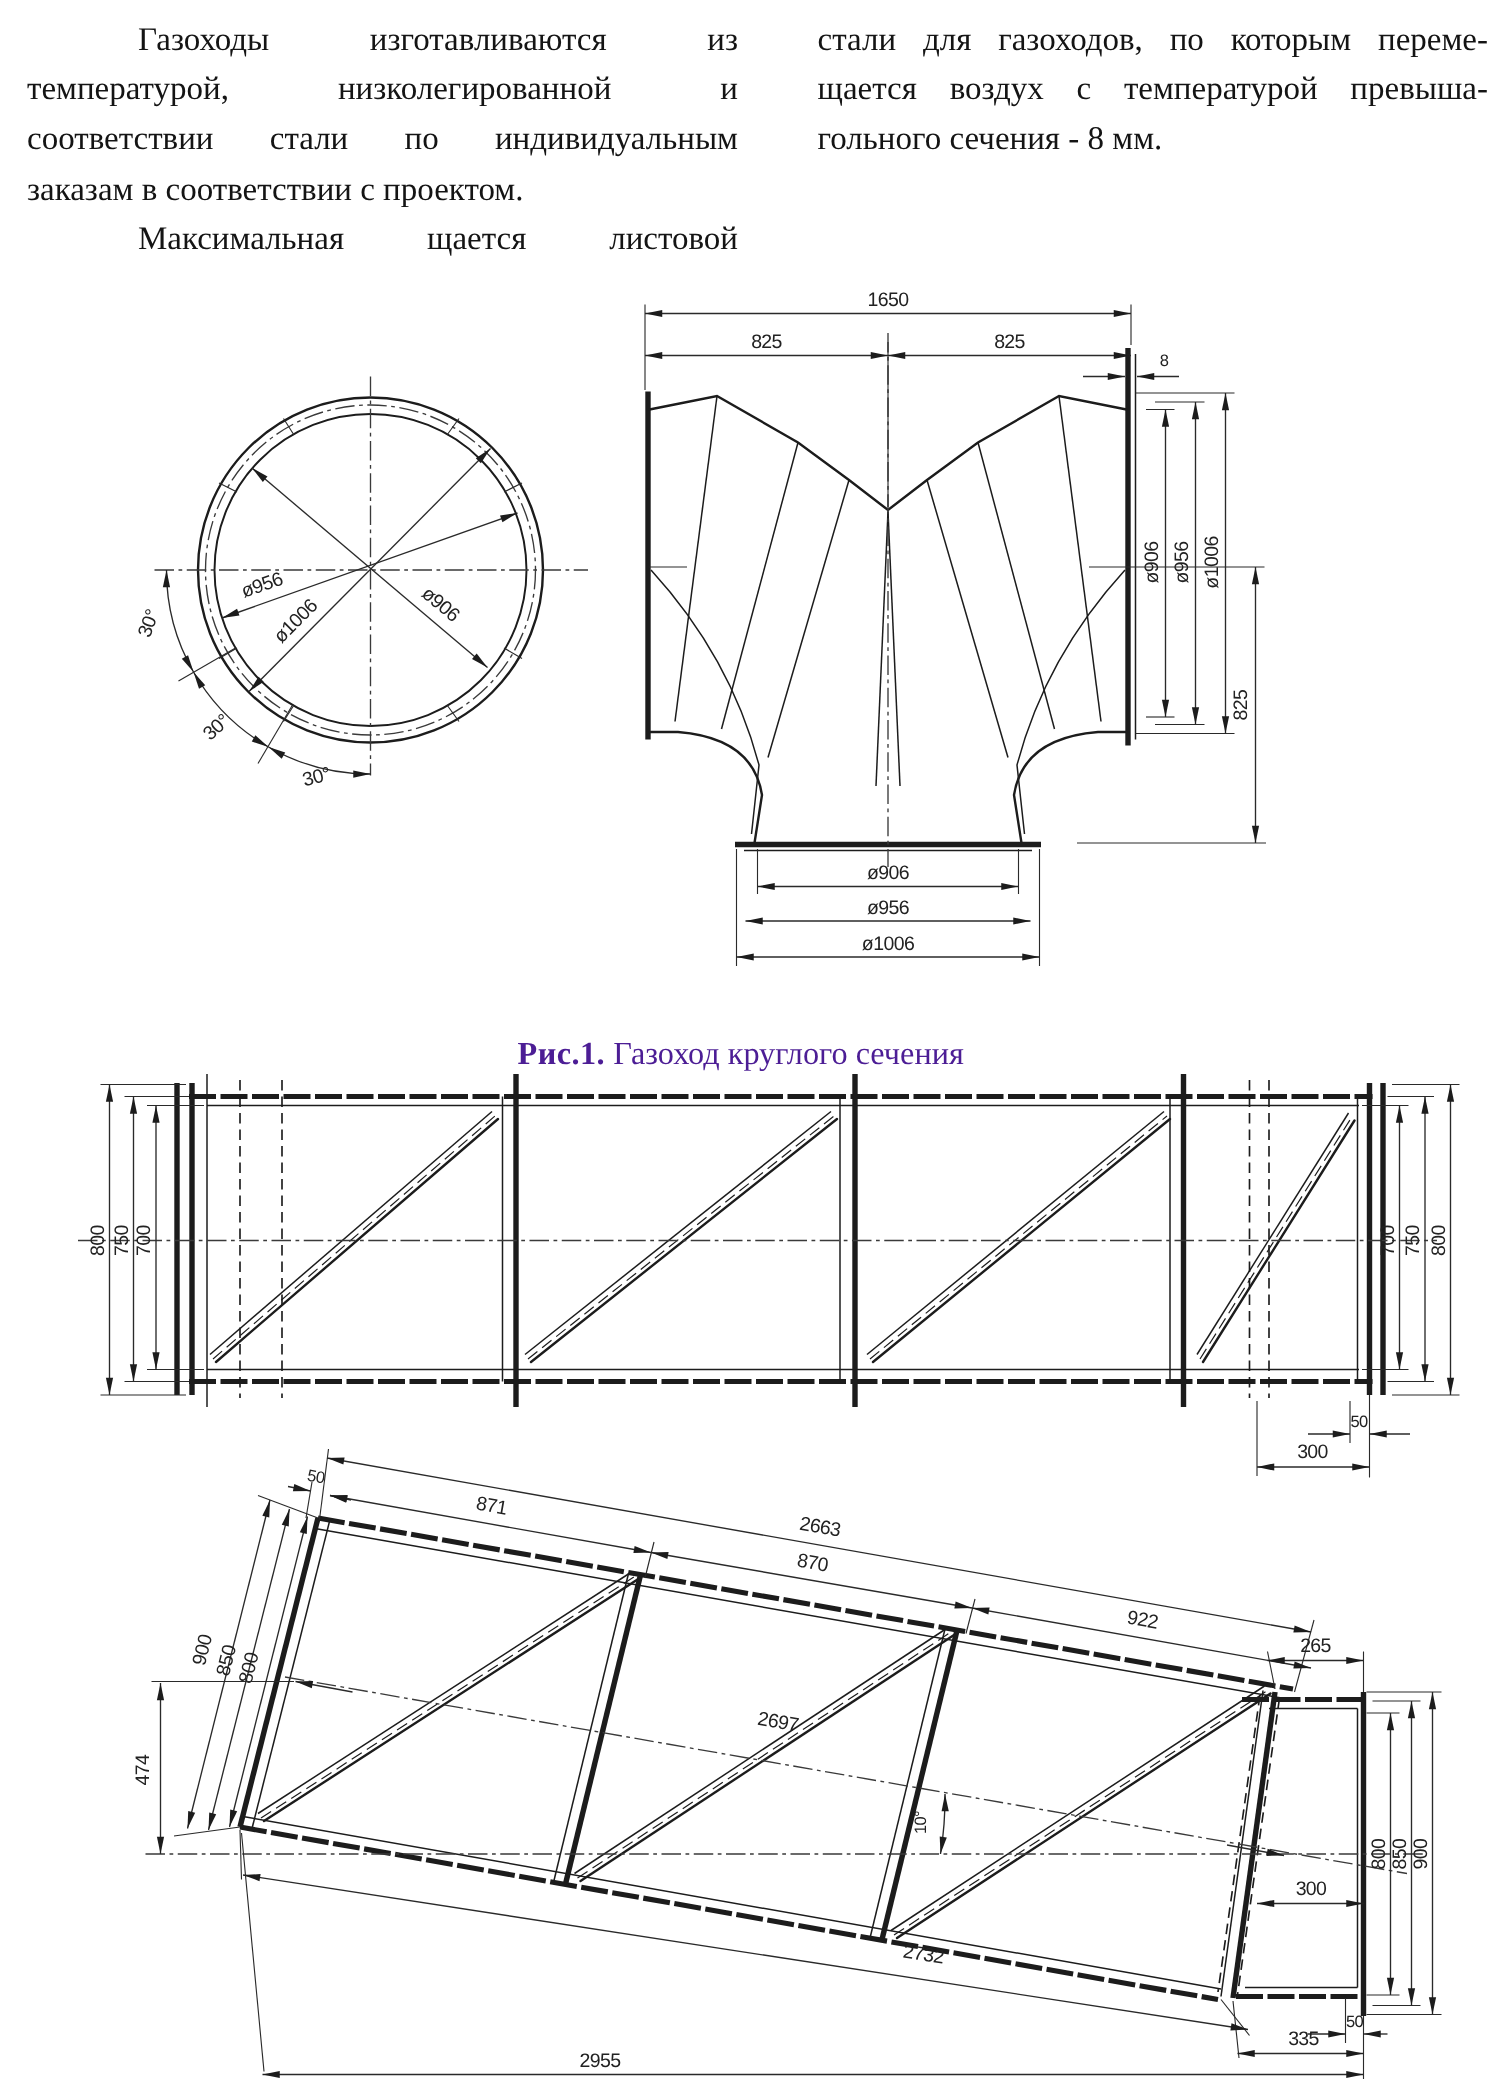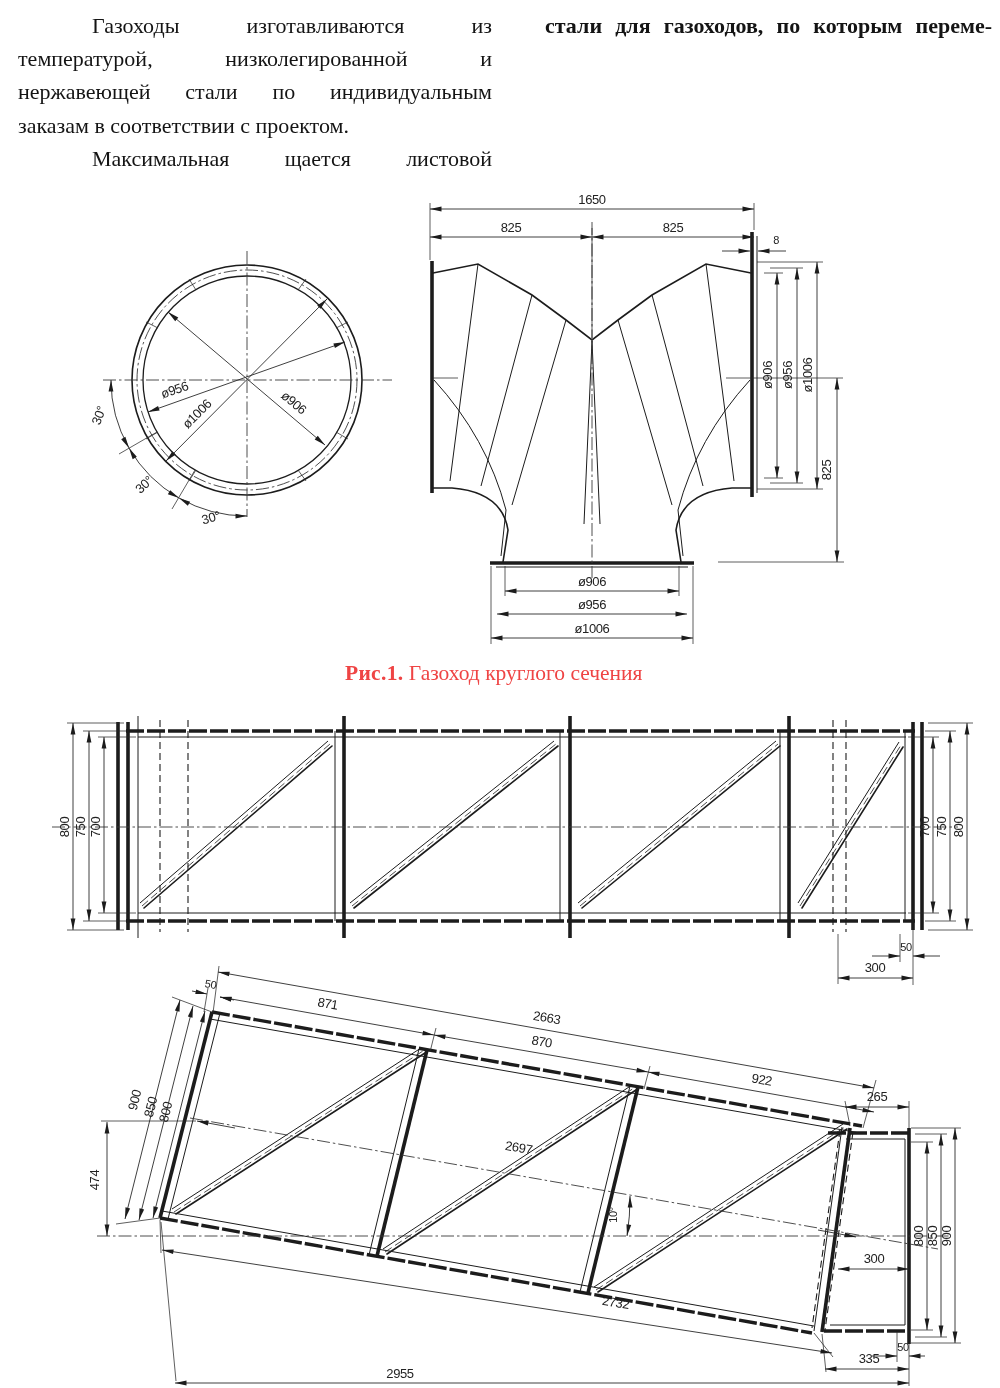--- a/index.html
+++ b/index.html
@@ -2,21 +2,21 @@
 <html><head>
 <meta charset="utf-8">
 <style>
   html,body{margin:0;padding:0;background:#e8e8e8;}
   #page{position:relative;width:1000px;height:1388px;background:#ffffff;overflow:hidden;
         font-family:"Liberation Serif",serif;color:#111;}
   .col{position:absolute;top:9px;font-size:22px;line-height:33.2px;color:#141414;}
   .col .ln{text-align:justify;text-align-last:justify;}
   .col .ln.last{text-align:right;text-align-last:left;}
   .col .ln.ind{padding-left:74px;}
-  #caption{position:absolute;left:345px;top:661px;font-size:21.5px;color:#ef4444;}
+  #caption{position:absolute;left:345px;top:690px;font-size:21.5px;color:#4c1d95;}
   #caption b{letter-spacing:.3px;}
   svg{position:absolute;left:0;}
   svg text{font-family:"Liberation Sans","DejaVu Sans",sans-serif;font-size:13px;fill:#222;
            letter-spacing:-0.4px;}
   .ol{stroke:#1c1c1c;stroke-width:1.6;fill:none;stroke-linecap:round;}
   .sm{stroke:#1c1c1c;stroke-width:1;fill:none;}
   .thk{stroke:#1c1c1c;stroke-width:3.6;fill:none;}
   .thkd{stroke:#1c1c1c;stroke-width:3.4;fill:none;stroke-dasharray:18 3;}
   .dsh{stroke:#1c1c1c;stroke-width:1.1;fill:none;stroke-dasharray:7 4;}
   .cl{stroke:#3a3a3a;stroke-width:0.9;fill:none;stroke-dasharray:13 3 2.5 3;}
@@ -26,26 +26,28 @@
   .t11{font-size:11px;}
 </style>
 </head>
 <body>
 
 <div id="page">
 
   <div class="col" style="left:18px;width:474px;">
     <div class="ln ind">Газоходы изготавливаются из</div>
     <div class="ln">температурой, низколегированной и</div>
-    <div class="ln">нержавеющей стали по индивидуальным</div>
+    <div class="ln">соответствии стали по индивидуальным</div>
     <div class="ln last">заказам в соответствии с проектом.</div>
     <div class="ln ind">Максимальная щается листовой</div>
   </div>
-  <div class="col" style="left:545px;width:447px;font-weight:bold;">
+  <div class="col" style="left:545px;width:447px;">
     <div class="ln">стали для газоходов, по которым переме-</div>
+    <div class="ln">щается воздух с температурой превыша-</div>
+    <div class="ln last">гольного сечения - 8 мм.</div>
   </div>
 
   <svg width="1000" height="475" viewBox="0 185 1000 475" style="top:185px;">
     <defs>
       <marker id="m1e" markerWidth="13" markerHeight="7" refX="12" refY="3" orient="auto" markerUnits="userSpaceOnUse">
         <path d="M0.5,0.6 L12,3 L0.5,5.4 Z" fill="#1c1c1c"></path>
         </marker>
       <marker id="m1s" markerWidth="13" markerHeight="7" refX="12" refY="3" orient="auto-start-reverse" markerUnits="userSpaceOnUse">
         <path d="M0.5,0.6 L12,3 L0.5,5.4 Z" fill="#1c1c1c"></path>
         </marker>

